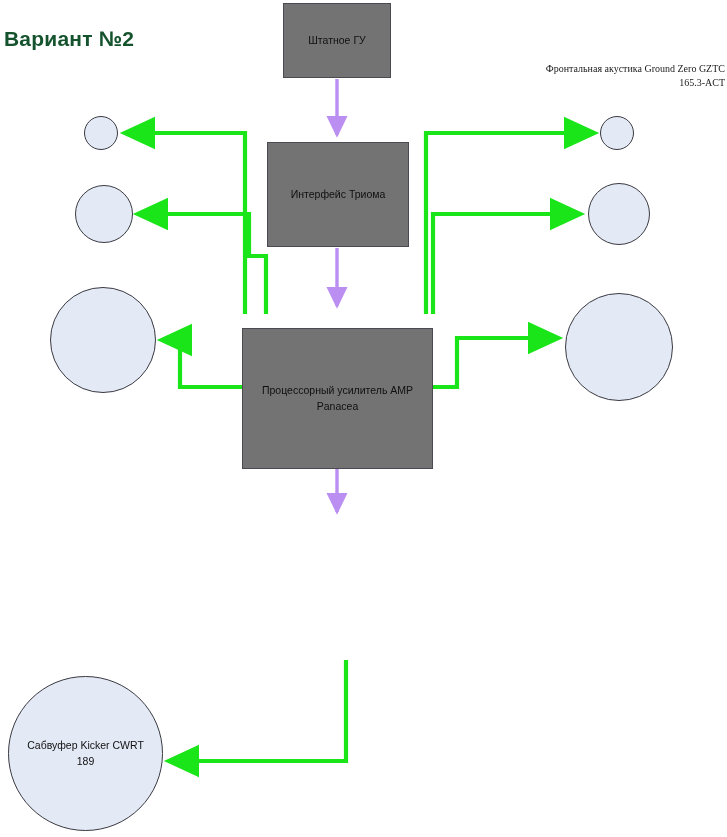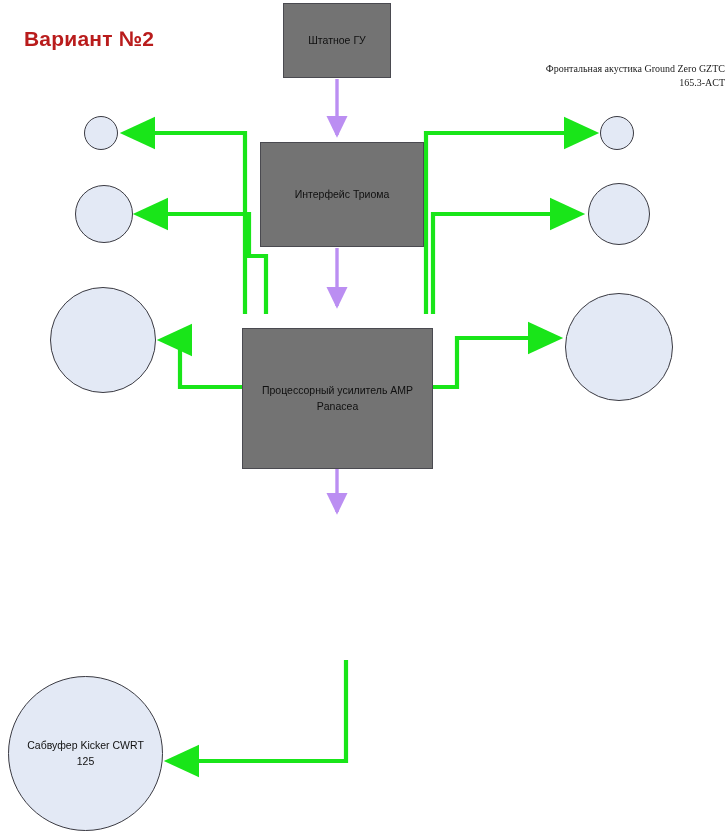--- a/index.html
+++ b/index.html
@@ -24,25 +24,25 @@
     left: 0;
     top: 0;
     width: 727px;
     height: 837px;
     pointer-events: none;
   }
 
   
   .diagram-title {
     position: absolute;
-    left: 24px;
+    left: 4px;
     top: 27px;
     font-size: 21px;
     font-weight: bold;
-    color: #b91c1c;
+    color: #14532d;
     letter-spacing: 0.2px;
     white-space: nowrap;
   }
 
   
   .caption {
     position: absolute;
     font-size: 10px;
     color: #1a1a1a;
     text-align: right;
@@ -127,21 +127,21 @@
 
   <div class="diagram-title">Вариант №2</div>
 
   <div class="caption" style="left:510px; top:62px; width:215px;">Фронтальная акустика Ground Zero  GZTC
 165.3-ACT</div>
 
   <div class="node-box" style="left:283px; top:3px; width:108px; height:75px;">
     <span class="node-label">Штатное ГУ</span>
   </div>
 
-  <div class="node-box" style="left:260px; top:142px; width:164px; height:105px;">
+  <div class="node-box" style="left:267px; top:142px; width:142px; height:105px;">
     <span class="node-label">Интерфейс Триома</span>
   </div>
 
   <div class="node-box" style="left:242px; top:328px; width:191px; height:141px;">
     <span class="node-label">Процессорный усилитель AMP
 Panacea</span>
   </div>
 
 
   <div class="node-circle" style="left:84px; top:116px; width:34px; height:34px;">
@@ -163,16 +163,16 @@
   <div class="node-circle" style="left:50px; top:287px; width:106px; height:106px;">
     <span class="node-label"></span>
   </div>
 
   <div class="node-circle" style="left:565px; top:293px; width:108px; height:108px;">
     <span class="node-label"></span>
   </div>
 
   <div class="node-circle" style="left:8px; top:676px; width:155px; height:155px;">
     <span class="node-label">Сабвуфер Kicker CWRT
-125</span>
+189</span>
   </div>
 
 </div>
 
 </body></html>

